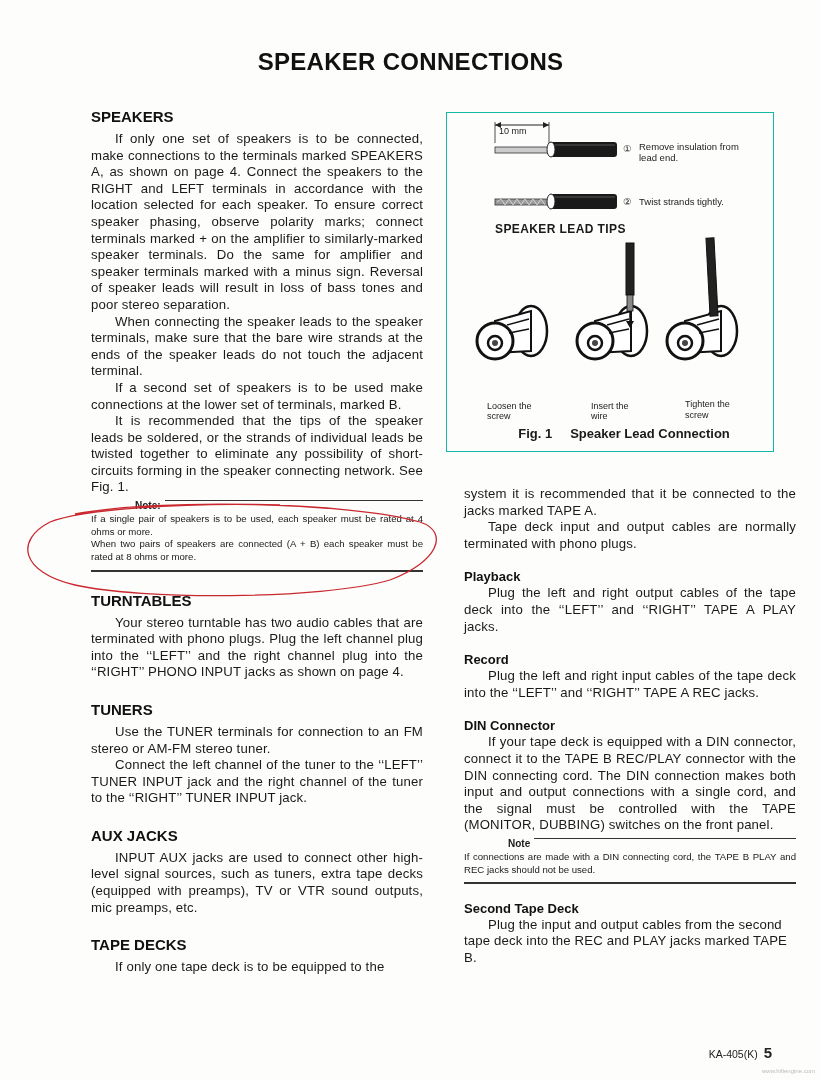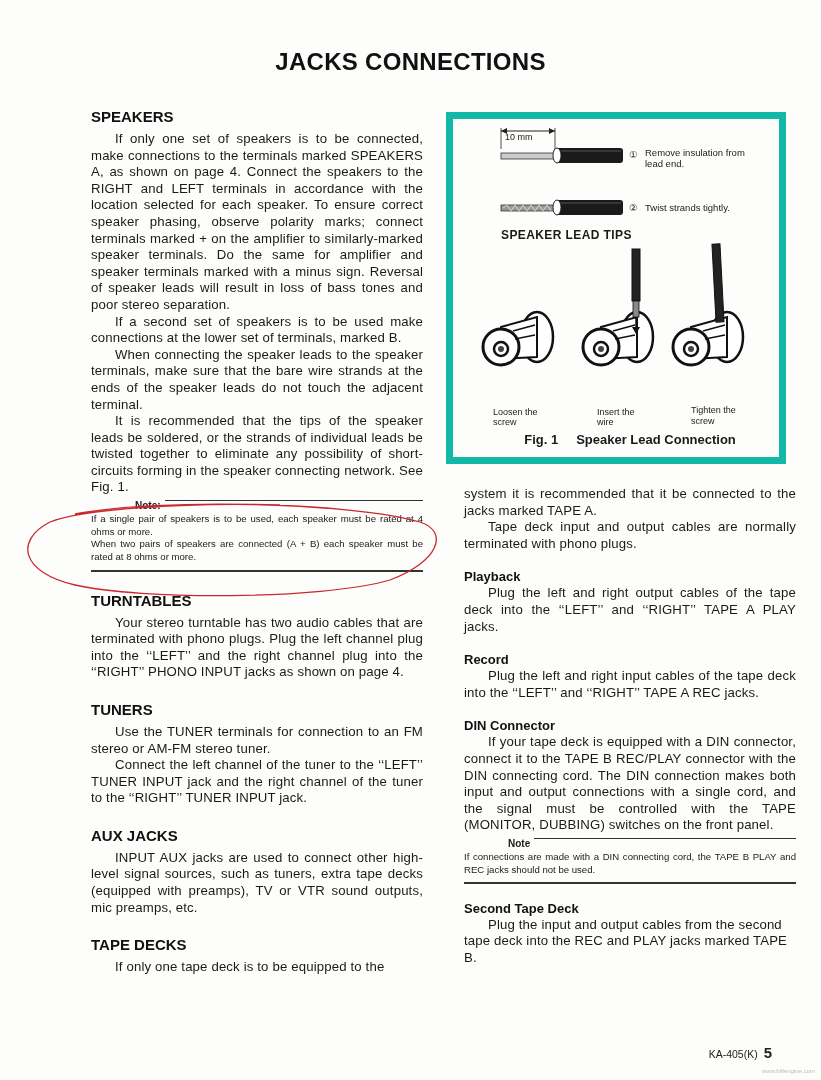--- a/index.html
+++ b/index.html
@@ -17,44 +17,44 @@
   .gap-sec { height:20px; }
   .gap-sub { height:17px; }
   .note { font-size:9.6px; line-height:12.8px; margin-top:4px; }
   .note-head { display:flex; align-items:flex-start; font-weight:bold; font-size:10px;padding-left:44px; }
   .note-head .rule { flex:1; height:1px; background:#333; margin-left:4px; }
   .note-body { text-align:justify; }
   .note-end { height:1.5px; background:#333; margin-top:6px; }
   .annot { position:absolute; left:20px; top:500px; width:420px; height:100px; pointer-events:none; }
 
   .figure { position:absolute; left:446px; top:112px; width:326px; height:338px;
-            border:7px solid #14b8a6; background:#fdfdfb; }
+            border:1px solid #14b8a6; background:#fdfdfb; }
   .fig-svg { position:absolute; left:0; top:0; }
   .fig-text { position:absolute; font-size:9px; color:#222; line-height:11px; }
   .fig-label-mm { left:52px; top:13px; }
   .fig-step { font-size:9.5px; }
   .fig-heading { position:absolute; left:48px; top:109px; font-size:12px; font-weight:bold; letter-spacing:0.4px; }
   .fig-caption { position:absolute; left:14px; width:326px; top:313px; text-align:center; font-size:13px; font-weight:bold; }
   .fig-caption .num { margin-right:18px; }
 
   .footer { position:absolute; right:49px; top:1044px; font-size:10.5px; color:#222; }
   .footer .pg { font-size:15px; font-weight:bold; margin-left:6px; }
   .watermark { position:absolute; right:6px; top:1068px; font-size:6px; color:#bbb; }
 </style>
 </head>
 <body>
 
-<div class="title">JACKS CONNECTIONS</div>
+<div class="title">SPEAKER CONNECTIONS</div>
 
 <div class="col col-left">
   <section>
     <h2>SPEAKERS</h2>
     <p>If only one set of speakers is to be connected, make connections to the terminals marked SPEAKERS A, as shown on page 4. Connect the speakers to the RIGHT and LEFT terminals in accordance with the location selected for each speaker. To ensure correct speaker phasing, observe polarity marks; connect terminals marked + on the amplifier to similarly-marked speaker terminals. Do the same for amplifier and speaker terminals marked with a minus sign. Reversal of speaker leads will result in loss of bass tones and poor stereo separation.</p>
+    <p>When connecting the speaker leads to the speaker terminals, make sure that the bare wire strands at the ends of the speaker leads do not touch the adjacent terminal.</p>
     <p>If a second set of speakers is to be used make connections at the lower set of terminals, marked B.</p>
-    <p>When connecting the speaker leads to the speaker terminals, make sure that the bare wire strands at the ends of the speaker leads do not touch the adjacent terminal.</p>
     <p>It is recommended that the tips of the speaker leads be soldered, or the strands of individual leads be twisted together to eliminate any possibility of short-circuits forming in the speaker connecting network. See Fig. 1.</p>
     <div class="note">
       <div class="note-head">
         <span>Note:</span>
         <span class="rule"></span>
       </div>
       <div class="note-body">If a single pair of speakers is to be used, each speaker must be rated at 4 ohms or more.</div>
       <div class="note-body">When two pairs of speakers are connected (A + B) each speaker must be rated at 8 ohms or more.</div>
       <div class="note-end"></div>
     </div>

